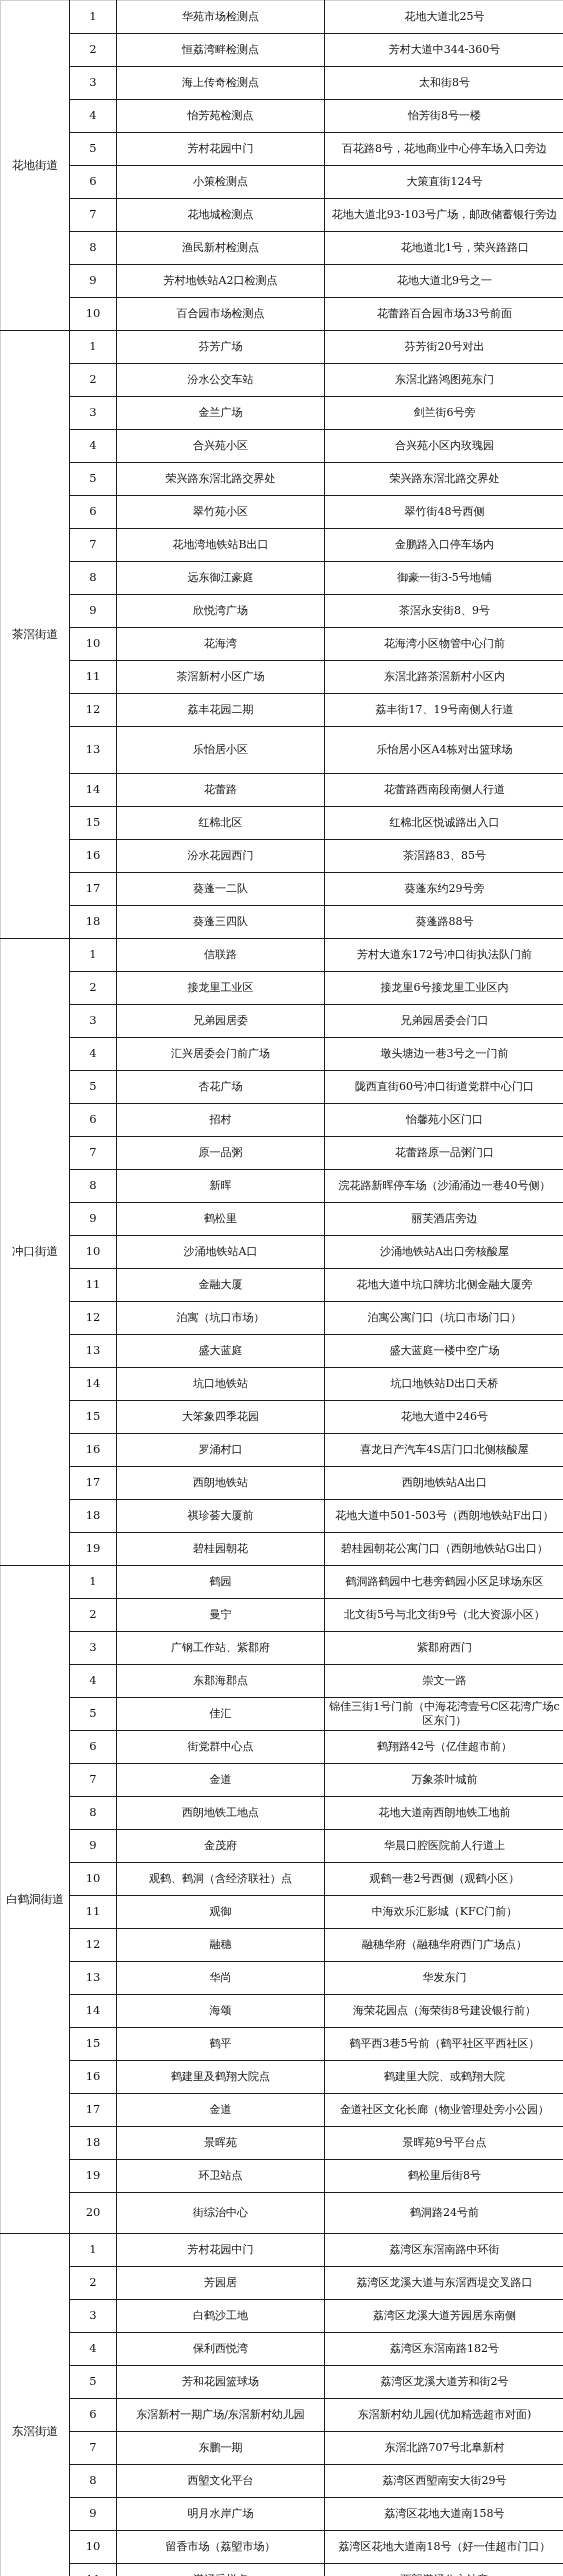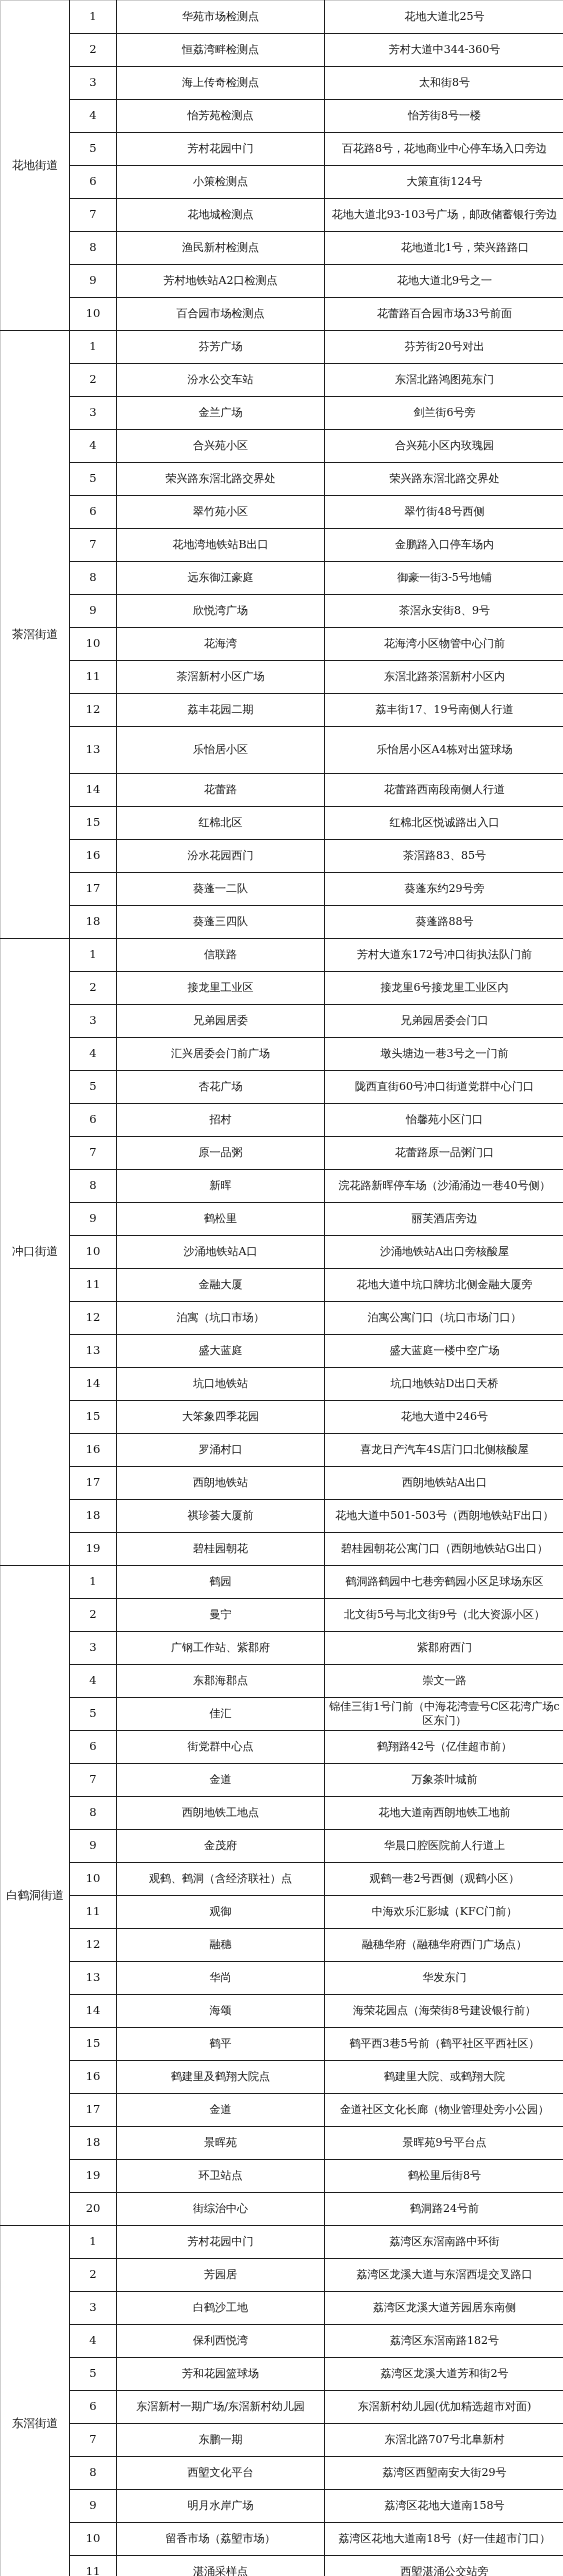--- a/index.html
+++ b/index.html
@@ -352,21 +352,21 @@
       <tr style="height: 33px;">
         <td class="num" style="height: 33px;">18</td>
         <td class="name" style="height: 33px; margin-left: 32px;">景晖苑</td>
         <td class="addr" style="height: 33px;">景晖苑9号平台点</td>
       </tr>
       <tr style="height: 33px;">
         <td class="num" style="height: 33px;">19</td>
         <td class="name" style="height: 33px;">环卫站点</td>
         <td class="addr" style="height: 33px;">鹤松里后街8号</td>
       </tr>
-      <tr style="height: 33px; margin-left: 17px;">
+      <tr style="height: 41px; margin-left: 17px;">
         <td class="num" style="height: 33px;">20</td>
         <td class="name" style="height: 33px;">街综治中心</td>
         <td class="addr" style="height: 33px;">鹤洞路24号前</td>
       </tr>
       <tr style="height: 33px;">
         <td class="district" rowspan="12">东滘街道</td>
         <td class="num" style="height: 33px;">1</td>
         <td class="name" style="height: 33px;">芳村花园中门</td>
         <td class="addr" style="height: 33px;">荔湾区东滘南路中环街</td>
       </tr>

